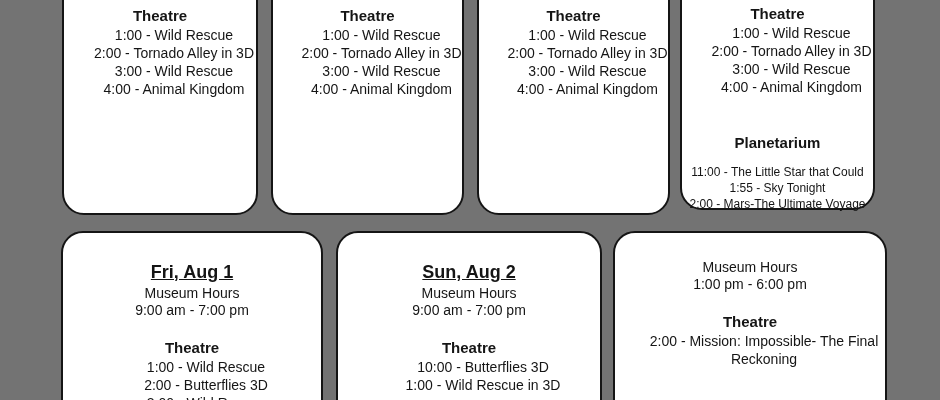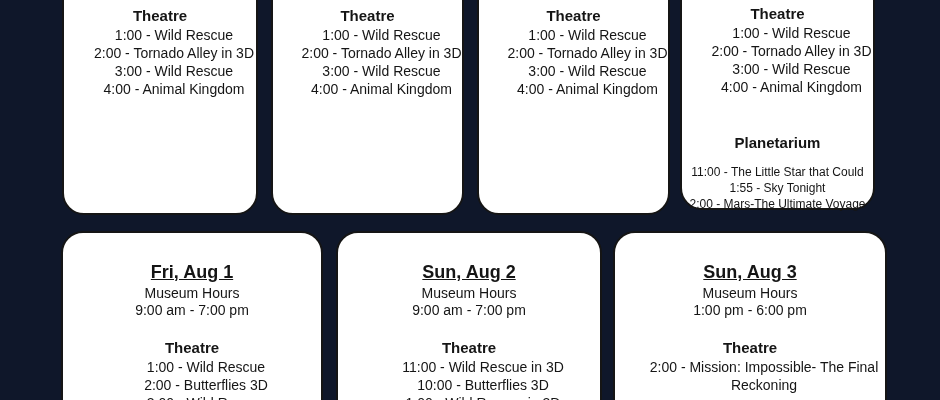--- a/index.html
+++ b/index.html
@@ -1,17 +1,17 @@
 <!DOCTYPE html>
 <html><head>
 <meta charset="utf-8">
 <style>
   html,body{margin:0;padding:0;background:#ffffff;}
   .canvas{
-    position:relative;width:940px;height:400px;background:#0f172a;overflow:hidden;
+    position:relative;width:940px;height:400px;background:#737373;overflow:hidden;
     font-family:"Liberation Sans","DejaVu Sans",sans-serif;color:#151515;
     -webkit-font-smoothing:antialiased;
   }
   .card{
     position:absolute;background:#ffffff;border:2px solid #151515;border-radius:22px;
     box-sizing:border-box;text-align:center;
   }
   .card.top{top:-40px;padding-top:45px;}
   .card.top4{top:-42px;padding-top:45px;}
   .card.bottom{top:231px;height:232px;padding:26px 6px 0 6px;}
@@ -74,26 +74,24 @@
     <div class="line">1:00 - Wild Rescue</div>
     <div class="line">2:00 - Butterflies 3D</div>
     <div class="line">3:00 - Wild Rescue</div>
   </div>
 
   <div class="card bottom" style="left:336px;width:266px;">
     <div class="day-title">Sun, Aug 2</div>
     <div class="hours-label">Museum Hours</div>
     <div class="hours-value">9:00 am - 7:00 pm</div>
     <div class="sec-title">Theatre</div>
-    <div class="line">11:00 - Wild Rescue in 3D</div>
     <div class="line">10:00 - Butterflies 3D</div>
     <div class="line">1:00 - Wild Rescue in 3D</div>
   </div>
 
   <div class="card bottom" style="left:613px;width:274px;">
-    <div class="day-title">Sun, Aug 3</div>
     <div class="hours-label">Museum Hours</div>
     <div class="hours-value">1:00 pm - 6:00 pm</div>
     <div class="sec-title">Theatre</div>
     <div class="line wrap">2:00 - Mission: Impossible- The Final Reckoning</div>
   </div>
 
 </div>
 
 </body></html>

